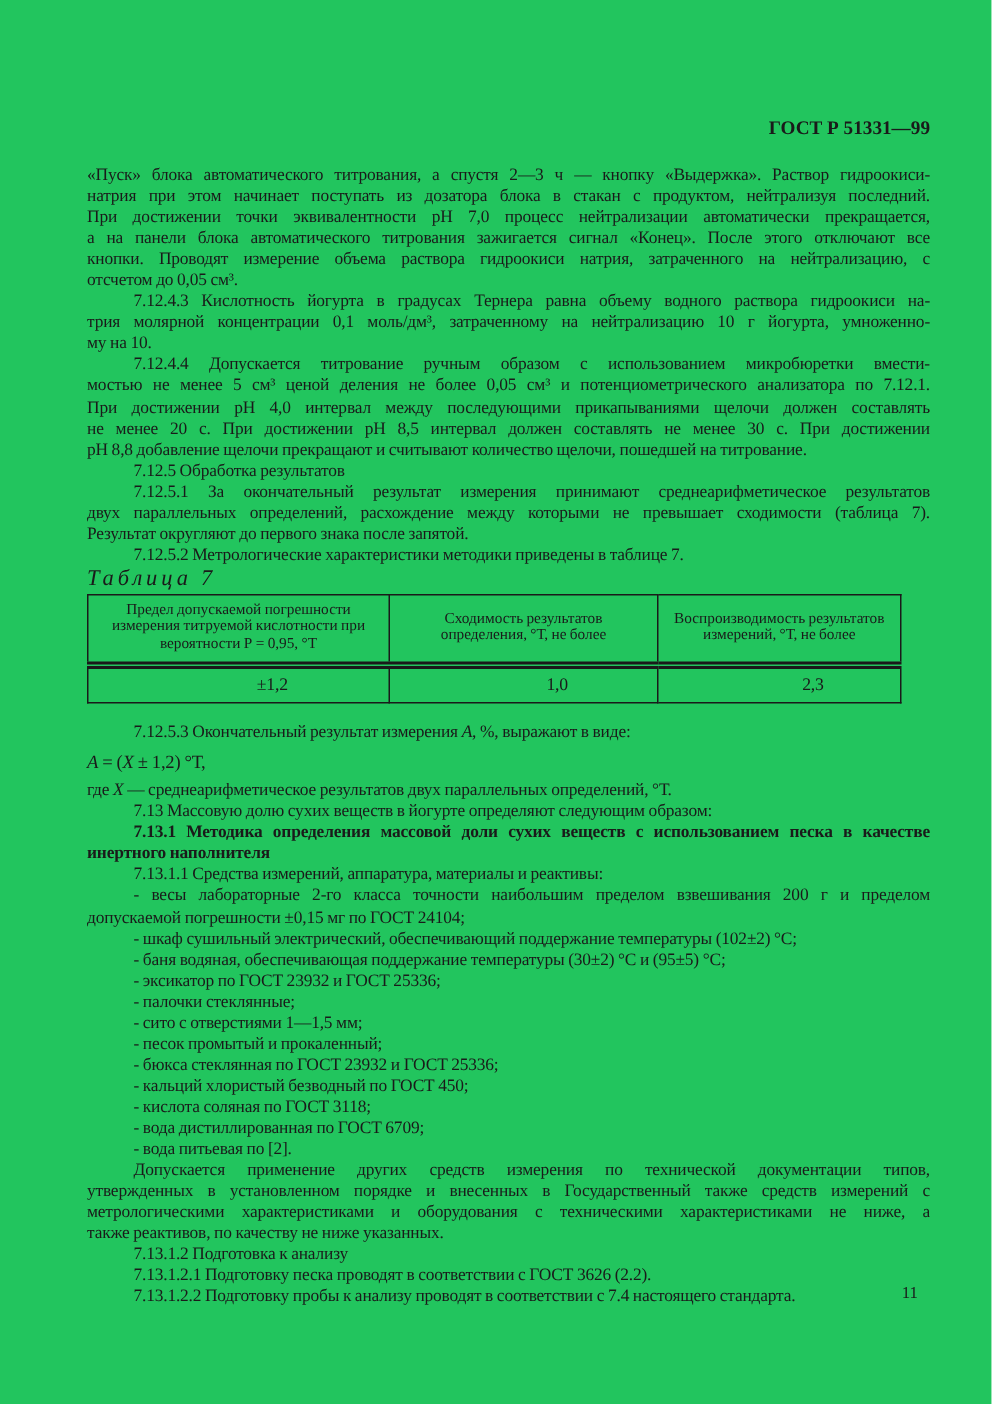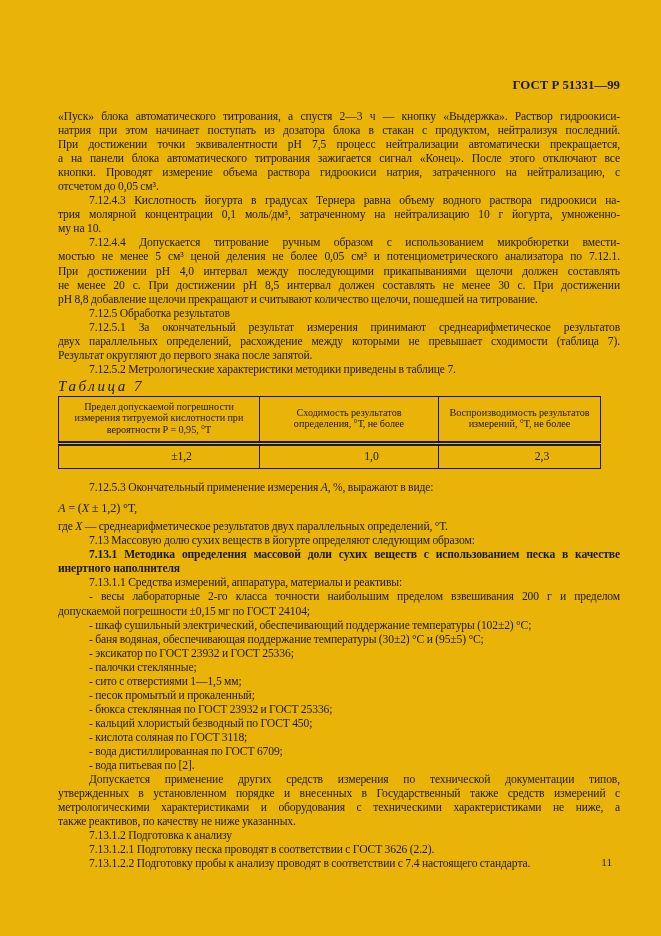--- a/index.html
+++ b/index.html
@@ -1,17 +1,17 @@
 <!DOCTYPE html>
 <html lang="ru"><head>
 <meta charset="utf-8">
 <style>
   html,body{margin:0;padding:0;background:#ffffff;}
   body{width:661px;height:936px;font-family:"Liberation Serif",serif;color:#1a1a1a;}
-  .page{position:relative;width:661px;height:936px;overflow:hidden;background:#eab308;}
+  .page{position:relative;width:661px;height:936px;overflow:hidden;background:#22c55e;}
   .content{position:absolute;left:58px;top:0;width:562px;}
   .doc-header{margin-top:78px;height:15px;line-height:15px;text-align:right;font-weight:bold;font-size:12.8px;}
   .flow{margin-top:17px;font-size:11.6px;letter-spacing:-0.12px;word-spacing:-0.3px;}
   .line{height:14.05px;line-height:14.05px;overflow:hidden;white-space:normal;}
   .j{text-align:justify;text-align-last:justify;}
   .ind{text-indent:31px;}
   .b{font-weight:bold;}
   .var{font-style:italic;}
   .tbl-label{margin-top:2px;height:14px;line-height:14px;font-size:15px;letter-spacing:2.6px;font-style:italic;}
   table.t7{margin-top:3px;width:542px;border-collapse:collapse;table-layout:fixed;}
@@ -29,21 +29,21 @@
 <div class="page">
   <div class="content">
 
     <div class="doc-header">ГОСТ Р 51331—99</div>
 
     <div class="flow">
 
       <div>
         <div class="line j">«Пуск» блока автоматического титрования, а спустя 2—3 ч — кнопку «Выдержка». Раствор гидроокиси-</div>
         <div class="line j">натрия при этом начинает поступать из дозатора блока в стакан с продуктом, нейтрализуя последний.</div>
-        <div class="line j">При достижении точки эквивалентности рН 7,5 процесс нейтрализации автоматически прекращается,</div>
+        <div class="line j">При достижении точки эквивалентности рН 7,0 процесс нейтрализации автоматически прекращается,</div>
         <div class="line j">а на панели блока автоматического титрования зажигается сигнал «Конец». После этого отключают все</div>
         <div class="line j">кнопки. Проводят измерение объема раствора гидроокиси натрия, затраченного на нейтрализацию, с</div>
         <div class="line">отсчетом до 0,05 см³.</div>
       </div>
 
       <div>
         <div class="line j ind">7.12.4.3 Кислотность йогурта в градусах Тернера равна объему водного раствора гидроокиси на-</div>
         <div class="line j">трия молярной концентрации 0,1 моль/дм³, затраченному на нейтрализацию 10 г йогурта, умноженно-</div>
         <div class="line">му на 10.</div>
       </div>
@@ -98,21 +98,21 @@
         <tbody>
           <tr>
             <td>±1,2</td>
             <td>1,0</td>
             <td>2,3</td>
           </tr>
         </tbody>
       </table>
 
       <div class="after-table">
-        <div class="line ind"><span>7.12.5.3 Окончательный применение измерения </span><span class="var">А</span><span>, %, выражают в виде:</span></div>
+        <div class="line ind"><span>7.12.5.3 Окончательный результат измерения </span><span class="var">А</span><span>, %, выражают в виде:</span></div>
       </div>
 
       <div class="formula"><span class="var">А</span><span> = (</span><span class="var">Х</span><span> ± 1,2) °Т,</span></div>
 
       <div>
         <div class="line"><span>где </span><span class="var">Х</span><span> — среднеарифметическое результатов двух параллельных определений, °Т.</span></div>
       </div>
 
       <div>
         <div class="line ind">7.13 Массовую долю сухих веществ в йогурте определяют следующим образом:</div>

